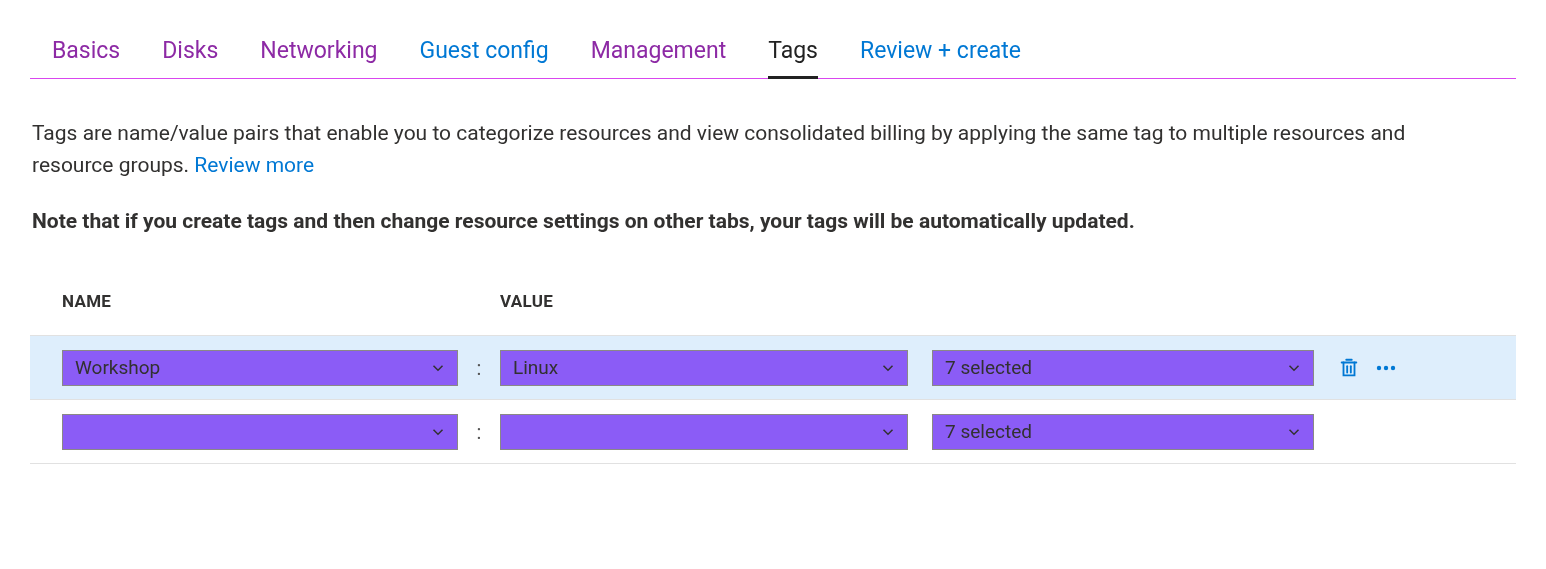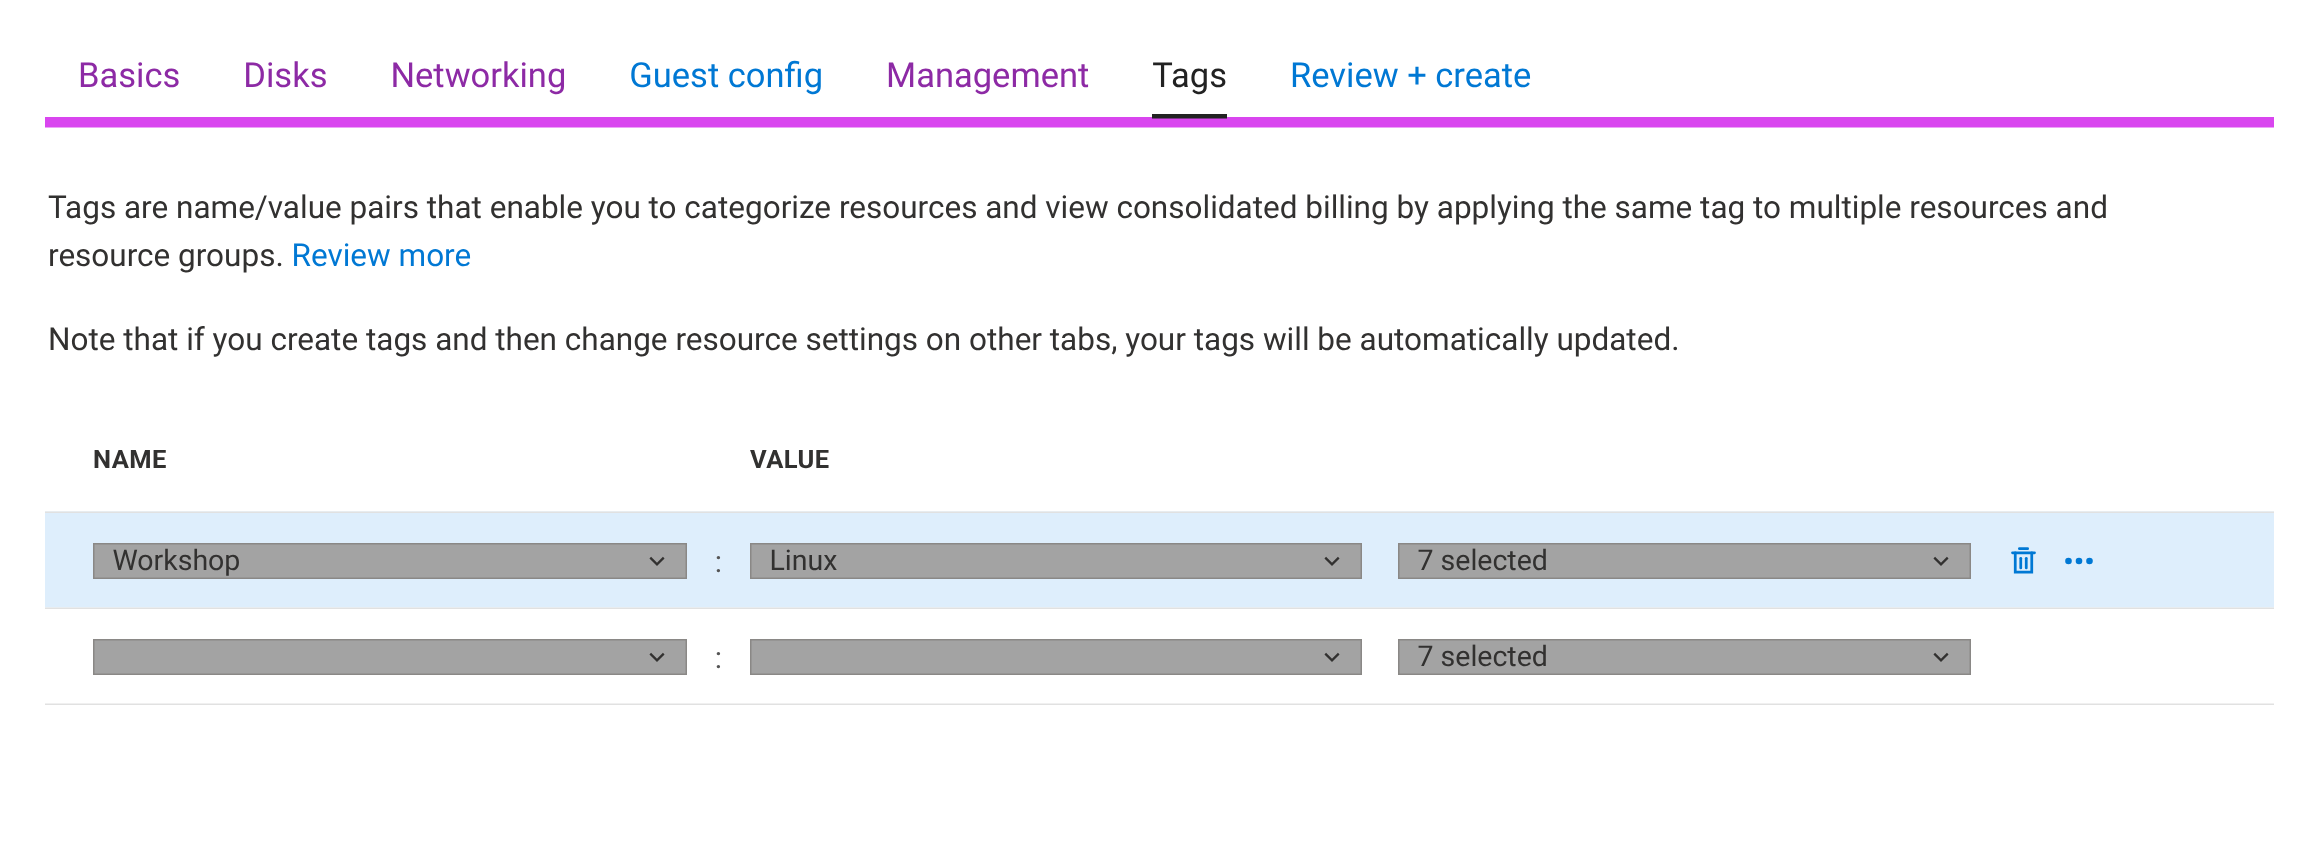--- a/index.html
+++ b/index.html
@@ -9,21 +9,21 @@
       color: #323130;
       background: #fff;
       width: 1546px;
       padding: 30px 30px 30px 30px;
     }
 
     
     .tabs {
       display: flex;
       gap: 42px;
-      border-bottom: 7px solid #d946ef;
+      border-bottom: 1px solid #d946ef;
       padding: 0 22px 0 22px;
       font-size: 23px;
     }
     .tab {
       padding: 6px 0 12px 0;
       cursor: pointer;
       position: relative;
       line-height: 1.3;
     }
     .tab.visited { color: #8d2aa5; }
@@ -47,20 +47,21 @@
     }
     .description a {
       color: #0078d4;
       text-decoration: none;
       cursor: pointer;
     }
     .note {
       padding: 24px 0 0 2px;
       font-size: 21px;
       line-height: 1.5;
+      font-weight: bold;
     }
 
     
     .tag-table { margin-top: 48px; border-bottom: 1px solid #e1e1e1;}
     .header-row, .data-row {
       display: flex;
       align-items: center;
       padding: 0 20px;
     }
     .header-row {
@@ -85,23 +86,23 @@
       height: 64px;
       border-top: 1px solid #e1e1e1;
     }
     .data-row.selected {
       background: #deeefc;
     }
 
     .combo {
       position: relative;
       width: 100%;
-      height: 24px;
+      height: 36px;
       border: 1px solid #8a8886;
-      background: #a3a3a3;
+      background: #8b5cf6;
       display: flex;
       align-items: center;
       padding: 0 34px 0 12px;
       font-size: 19px;
       color: #323130;
       cursor: pointer;
     }
     .combo.narrow { width: 382px; }
     .combo .chev {
       position: absolute;

